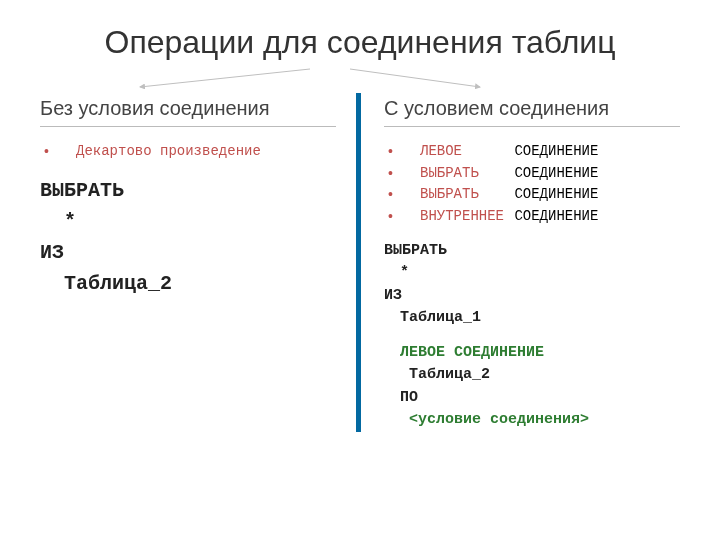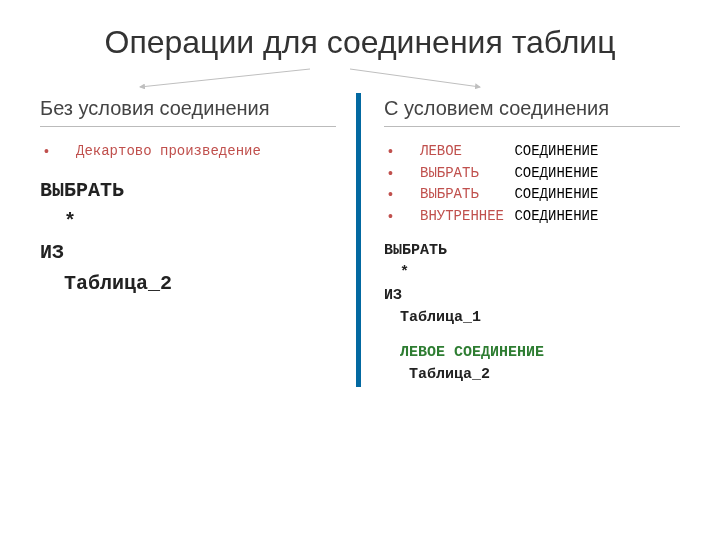--- a/index.html
+++ b/index.html
@@ -74,18 +74,20 @@
     </ul>
 
     <div class="code-sm">
       <div>ВЫБРАТЬ</div>
       <div><span class="ind">*</span></div>
       <div>ИЗ</div>
       <div><span class="ind">Таблица_1</span></div>
       <div class="gap"></div>
       <div><span class="ind"><span class="green">ЛЕВОЕ</span> <span class="green">СОЕДИНЕНИЕ</span></span></div>
       <div><span class="ind">&nbsp;<span>Таблица_2</span></span></div>
+      <div><span class="ind">ПО</span></div>
+      <div><span class="ind">&nbsp;<span class="green">&lt;условие соединения&gt;</span></span></div>
     </div>
   </div>
 
 </div>
 
 </div>
 
 </body></html>

